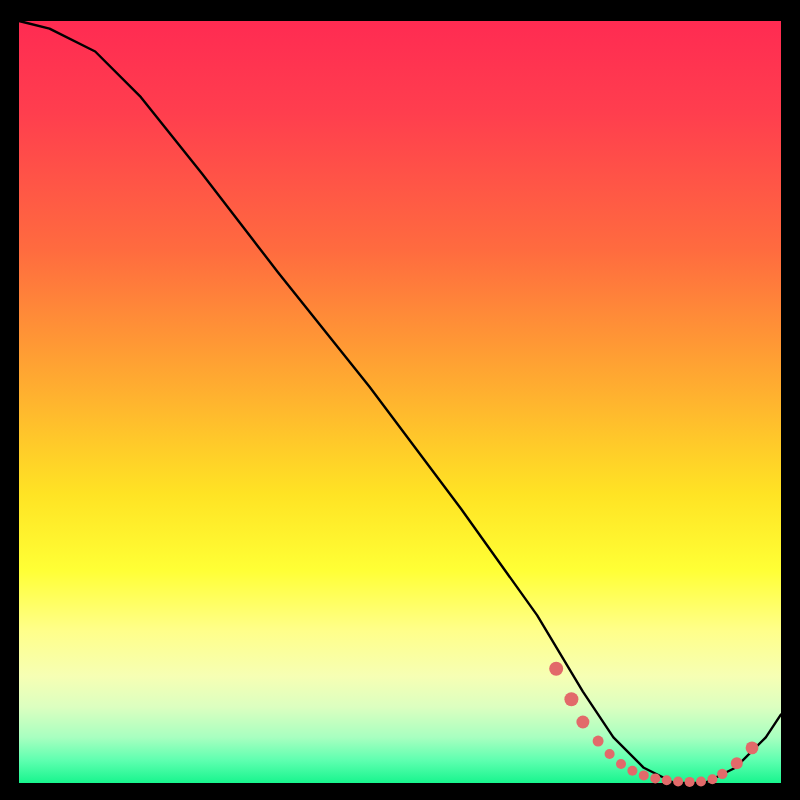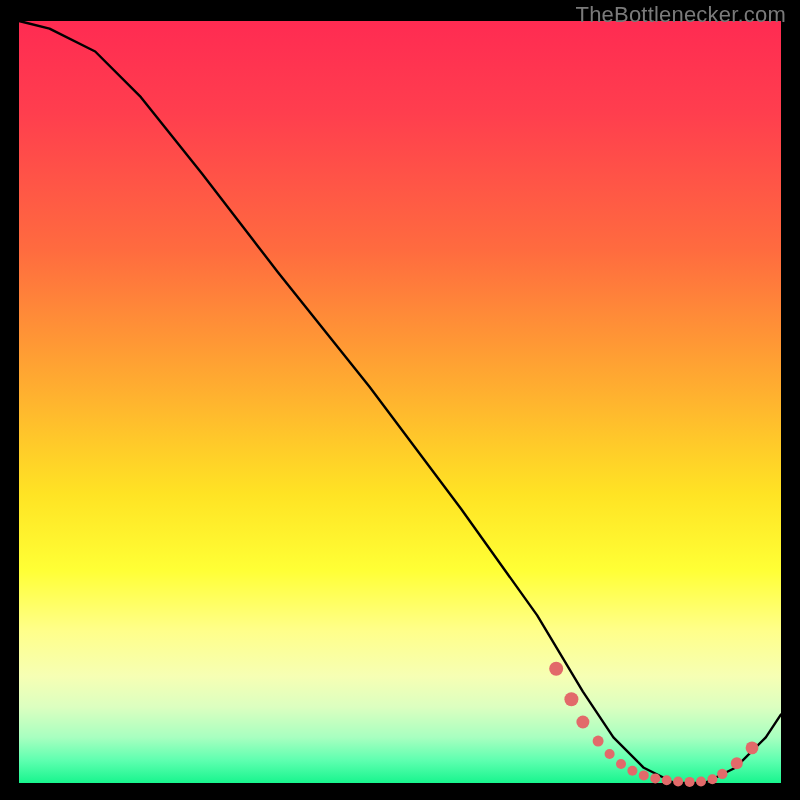--- a/index.html
+++ b/index.html
@@ -78,14 +78,13 @@
         <circle cx="647.7" cy="759.3" r="5" fill="#e26a6a" stroke="#c94f4f" stroke-width="0"></circle>
         <circle cx="659.1" cy="760.5" r="5" fill="#e26a6a" stroke="#c94f4f" stroke-width="0"></circle>
         <circle cx="670.6" cy="760.9" r="5" fill="#e26a6a" stroke="#c94f4f" stroke-width="0"></circle>
         <circle cx="682.0" cy="760.5" r="5" fill="#e26a6a" stroke="#c94f4f" stroke-width="0"></circle>
         <circle cx="693.4" cy="758.2" r="5" fill="#e26a6a" stroke="#c94f4f" stroke-width="0"></circle>
         <circle cx="703.3" cy="752.9" r="5.2" fill="#e26a6a" stroke="#c94f4f" stroke-width="0"></circle>
         <circle cx="717.8" cy="742.2" r="6" fill="#e26a6a" stroke="#c94f4f" stroke-width="0"></circle>
         <circle cx="733.0" cy="726.9" r="6.4" fill="#e26a6a" stroke="#c94f4f" stroke-width="0"></circle>
       </g>
   </svg>
-  <div class="watermark">TheBottlenecker.com</div>
 </div>
 
 </body></html>

